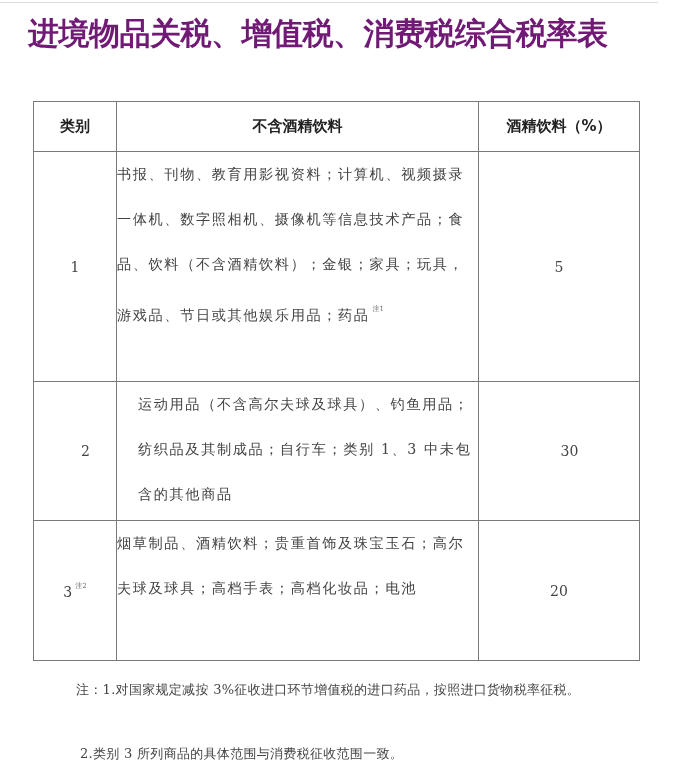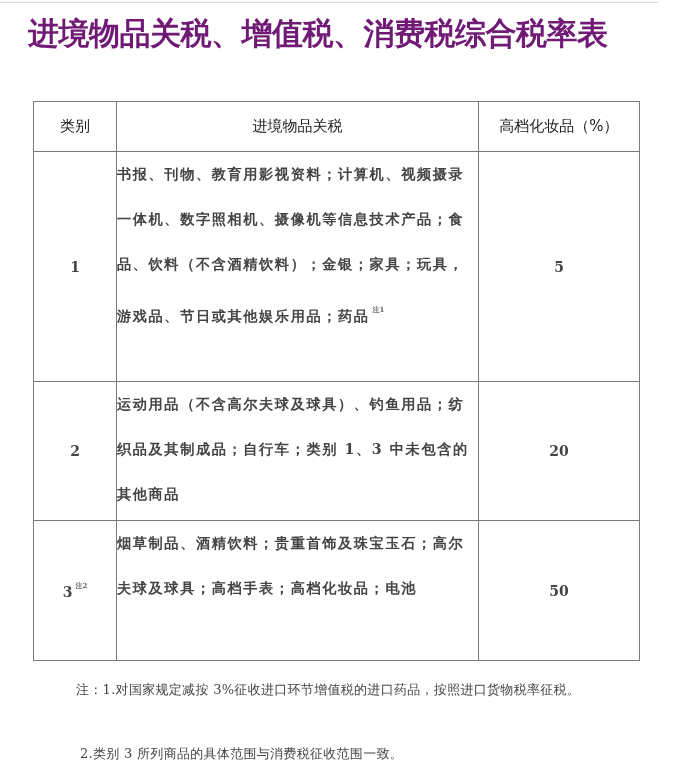--- a/index.html
+++ b/index.html
@@ -16,44 +16,44 @@
       position: absolute; left: 28px; top: 13px; width: 660px;
       font-family: "DejaVu Serif", "Liberation Serif", serif;
       font-weight: bold; font-size: 31px; letter-spacing: -0.5px;
       color: #701a75; line-height: 40px; white-space: nowrap;
     }
     table.tax {
       position: absolute; left: 33px; top: 101px;
       width: 606px; border-collapse: collapse; table-layout: fixed;
     }
     table.tax th, table.tax td {
-      border: 1.5px solid #7a7a7a; padding: 0; font-weight: bold;
+      border: 1.5px solid #7a7a7a; padding: 0;
     }
     table.tax th {
       height: 49px;
       font-family: "DejaVu Sans", "Liberation Sans", sans-serif;
-      font-weight: normal; font-size: 15px; color: #222222;
+      font-weight: bold; font-size: 15px; color: #222222;
       text-align: center; vertical-align: middle;
     }
     col.c1 { width: 83px; }
     col.c2 { width: 362px; }
     col.c3 { width: 161px; }
     td.cat, td.rate {
       text-align: center; vertical-align: middle;
       font-size: 14px; color: #444444;
     }
     td.items {
       vertical-align: top;
       font-size: 14.2px; color: #444444;
       letter-spacing: 1.6px;
       line-height: 45px;
       padding: 7px 8px 0 8px;
     }
     tr.r1 td { height: 229px; }
-    tr.r2 td { height: 138px; }
+    tr.r2 td { height: 138px; padding-left: 21px; }
     tr.r3 td { height: 139px; }
     sup.note { font-size: 7px; vertical-align: 9px; margin-left: 3px; color: #666; letter-spacing: 0; }
     .notes {
       position: absolute; left: 55px; top: 681px; width: 619px;
       font-size: 13px; color: #444444; letter-spacing: 0.3px;
     }
     .notes .n1 { position: absolute; left: 0; top: 0; white-space: nowrap; margin-left: 21px; }
     .notes .n2 { position: absolute; left: 25px; top: 64px; white-space: nowrap; }
   </style>
 </head>
@@ -65,39 +65,39 @@
 
 <table class="tax">
   <colgroup>
       <col class="c1">
       <col class="c2">
       <col class="c3">
     </colgroup>
   <thead>
     <tr>
       <th>类别</th>
-      <th>进境物品关税</th>
-      <th>高档化妆品（%）</th>
+      <th>不含酒精饮料</th>
+      <th>酒精饮料（%）</th>
     </tr>
   </thead>
   <tbody>
     <tr class="r1">
       <td class="cat"><span>1</span></td>
       <td class="items"><span>书报、刊物、教育用影视资料；计算机、视频摄录一体机、数字照相机、摄像机等信息技术产品；食品、饮料（不含酒精饮料）；金银；家具；玩具，游戏品、节日或其他娱乐用品；药品</span><sup class="note">注1</sup></td>
       <td class="rate"><span>5</span></td>
     </tr>
     <tr class="r2">
       <td class="cat"><span>2</span></td>
       <td class="items"><span>运动用品（不含高尔夫球及球具）、钓鱼用品；纺织品及其制成品；自行车；类别 1、3 中未包含的其他商品</span></td>
-      <td class="rate"><span>20</span></td>
+      <td class="rate"><span>30</span></td>
     </tr>
     <tr class="r3">
       <td class="cat"><span>3</span><sup class="note">注2</sup></td>
       <td class="items"><span>烟草制品、酒精饮料；贵重首饰及珠宝玉石；高尔夫球及球具；高档手表；高档化妆品；电池</span></td>
-      <td class="rate"><span>50</span></td>
+      <td class="rate"><span>20</span></td>
     </tr>
   </tbody>
 </table>
 
 <div class="notes">
   <div class="n1">注：1.对国家规定减按 3%征收进口环节增值税的进口药品，按照进口货物税率征税。</div>
   <div class="n2">2.类别 3 所列商品的具体范围与消费税征收范围一致。</div>
 </div>
 
 </body></html>

